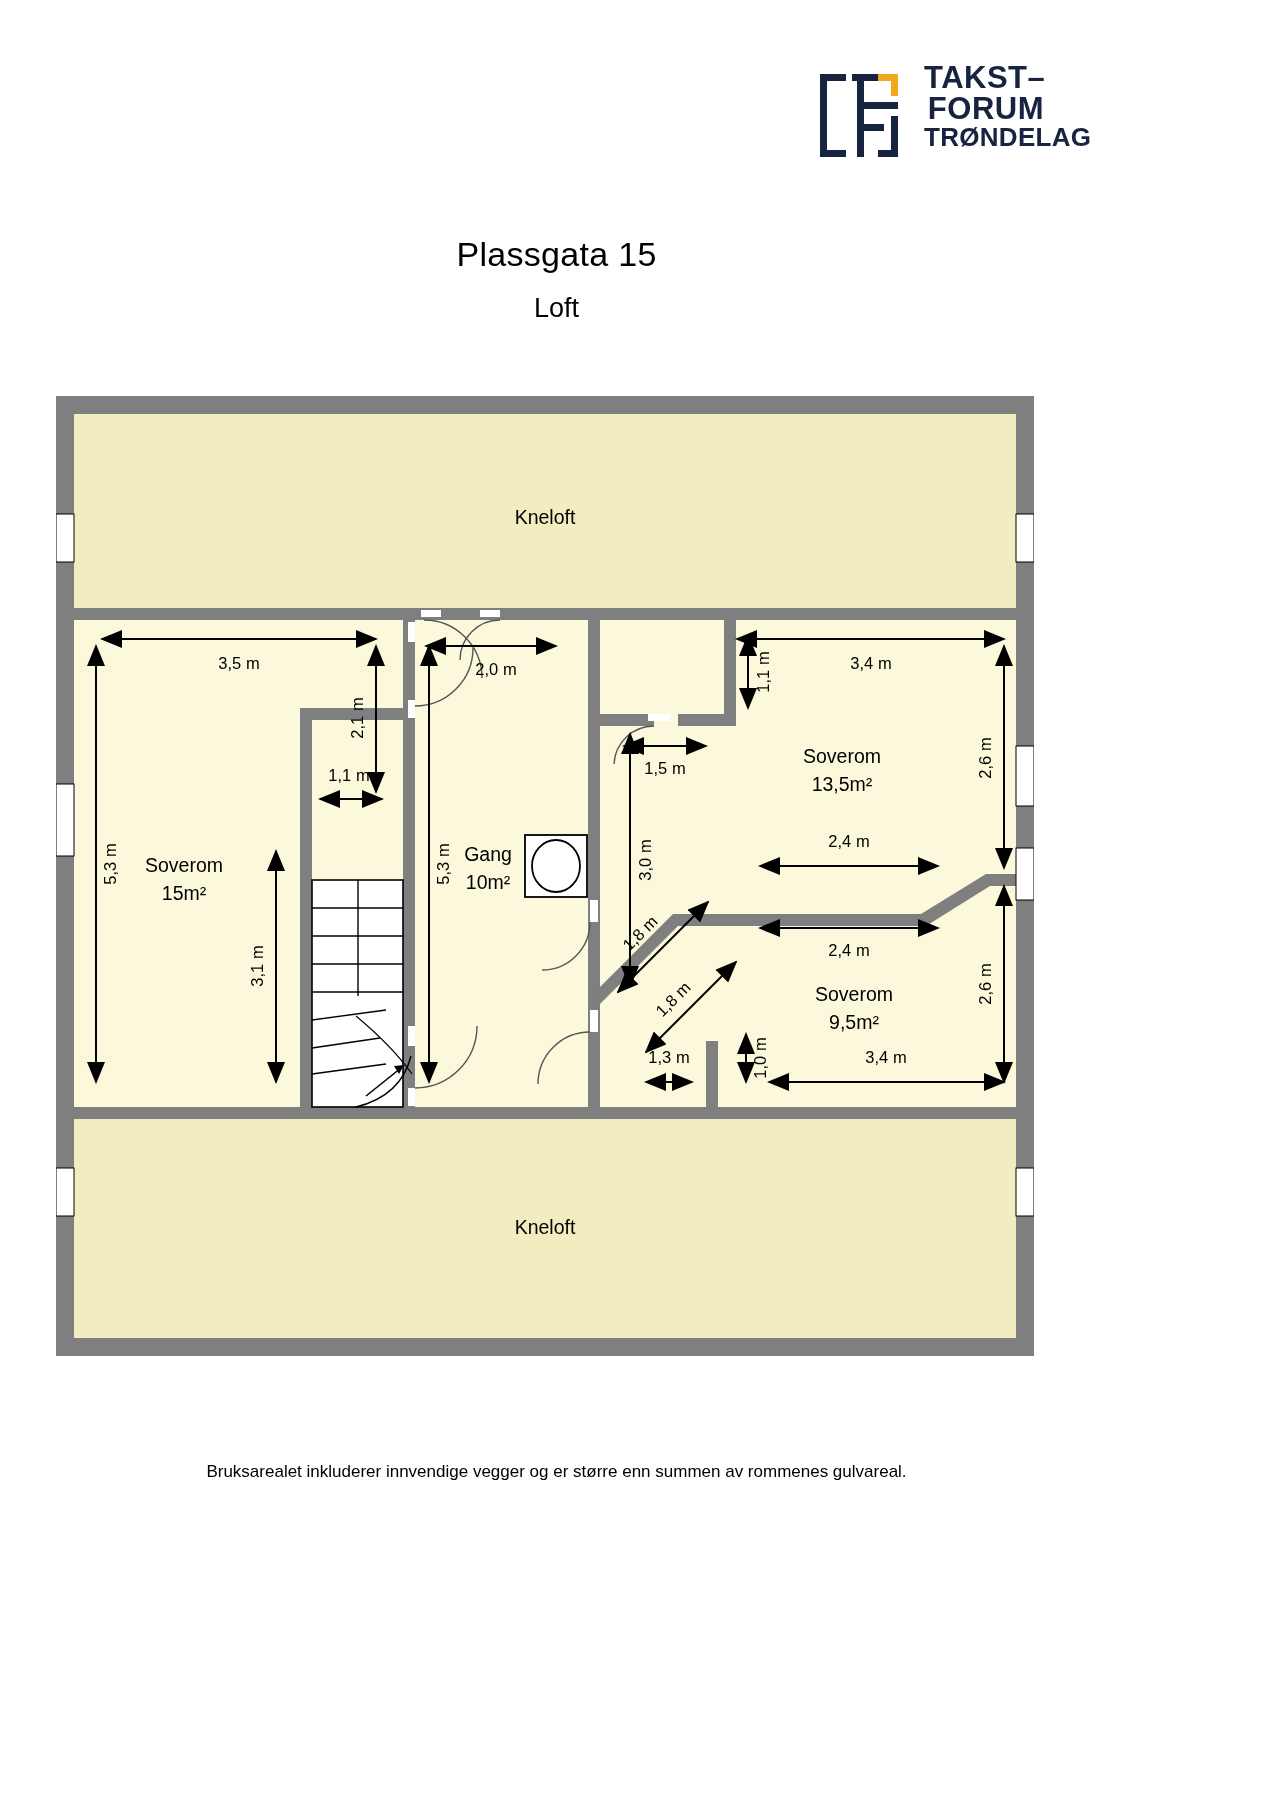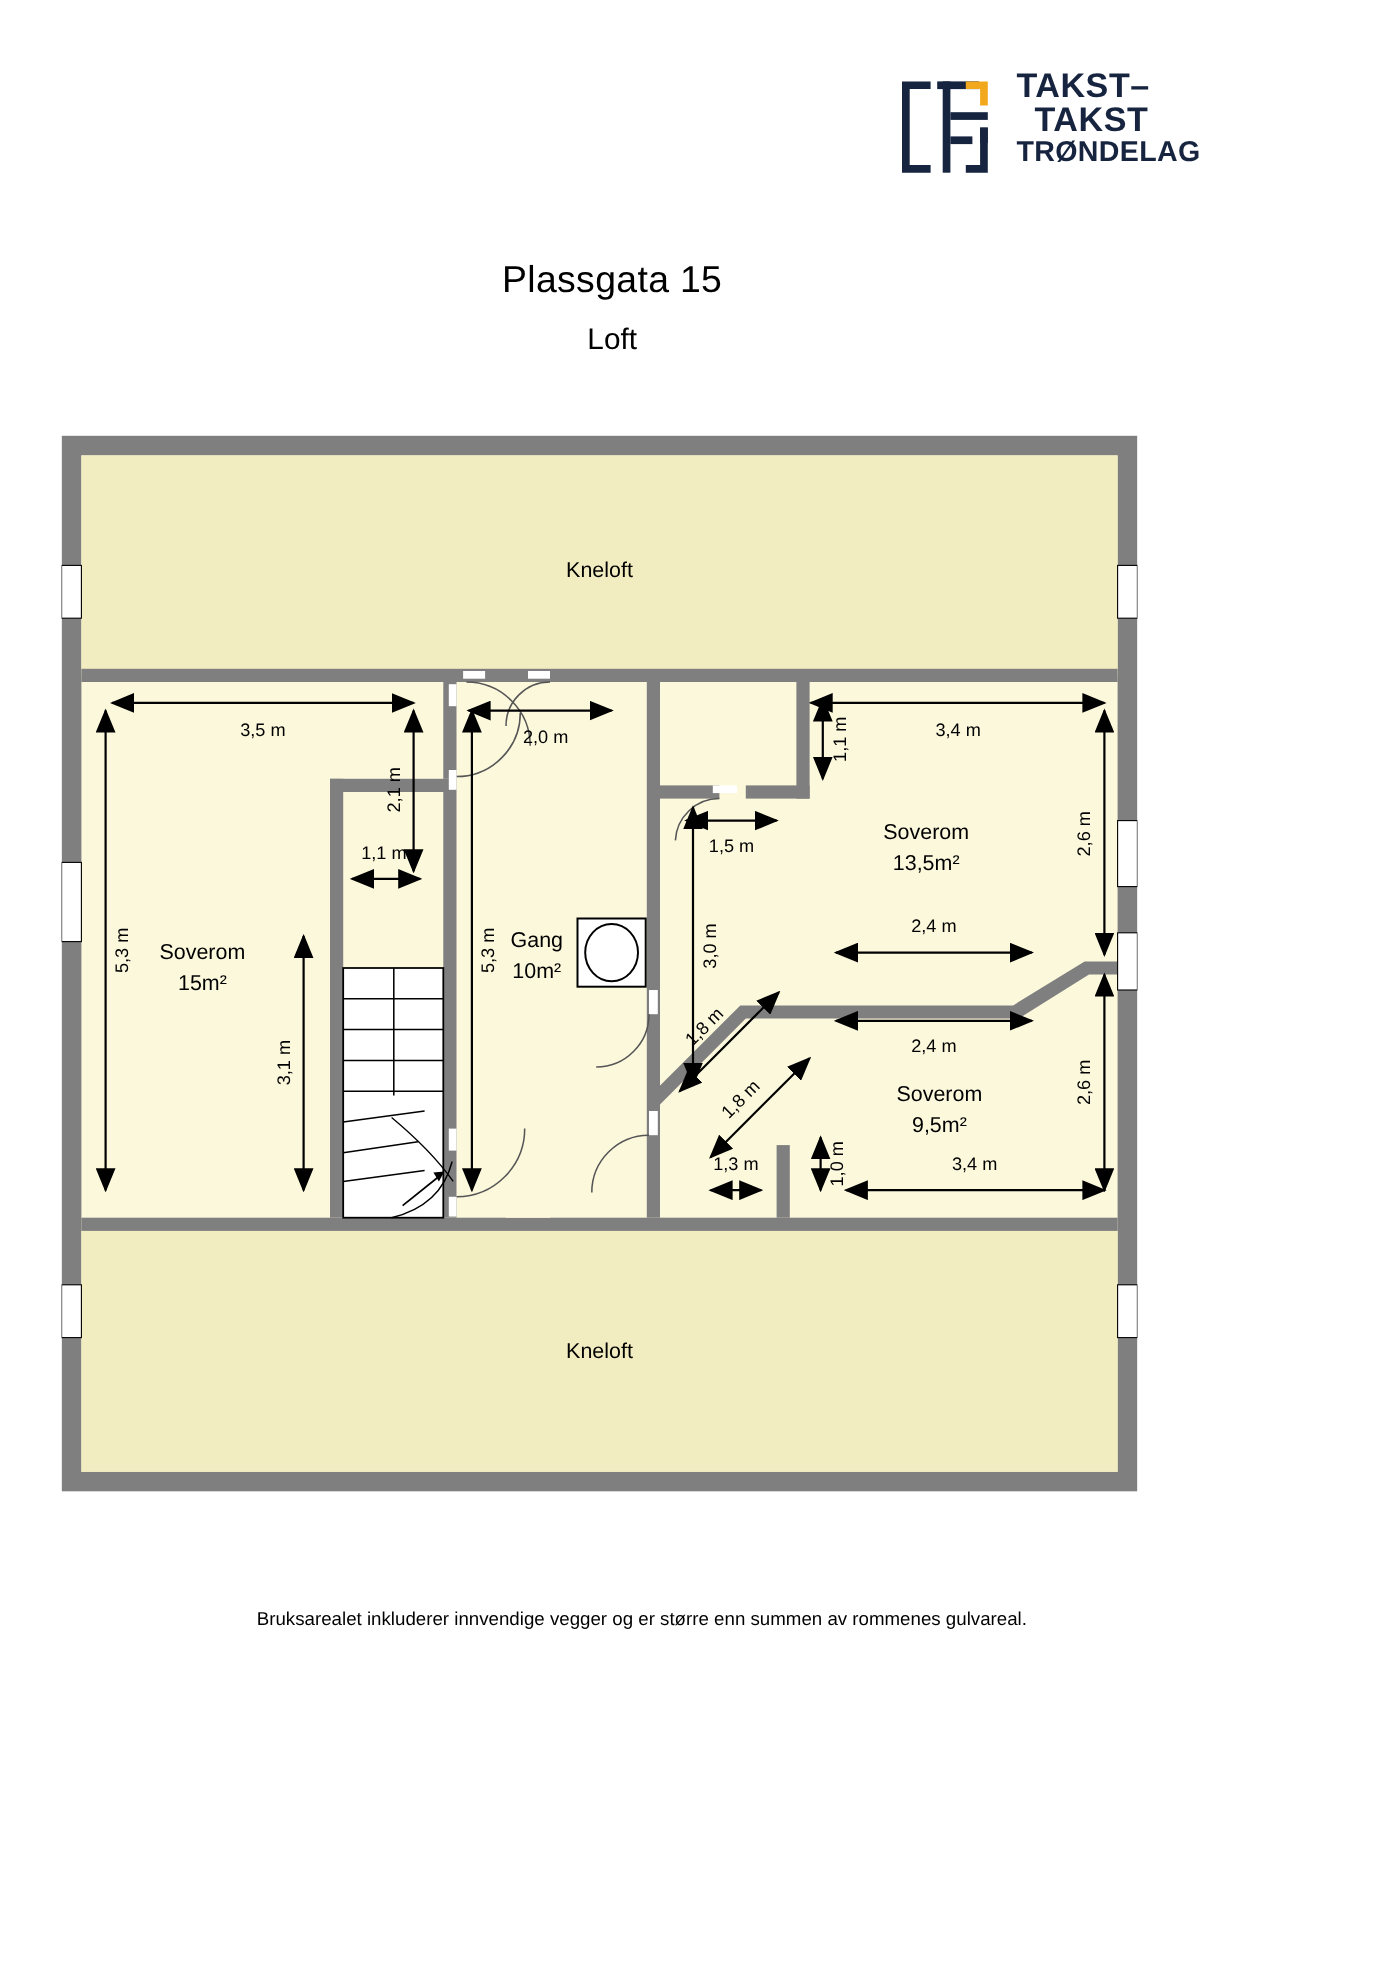--- a/index.html
+++ b/index.html
@@ -26,21 +26,21 @@
   
   #plan{position:absolute;left:56px;top:396px;width:978px;height:960px;}
   #plan svg{display:block;}
 
   .rmlabel{font-family:"Liberation Sans",sans-serif;font-size:19.5px;fill:#000;
       text-anchor:middle;dominant-baseline:middle;}
   .dim{font-family:"Liberation Sans",sans-serif;font-size:16.5px;fill:#000;
       text-anchor:middle;dominant-baseline:middle;}
 
   
-  #footer{position:absolute;left:0;top:1455px;width:1113px;text-align:center;margin-left:27px;}
+  #footer{position:absolute;left:0;top:1455px;width:1113px;text-align:center;}
   #footer div{font-size:17px;line-height:34px;}
 </style>
 </head>
 <body>
 
 <div id="logo">
   <div class="mark">
     <svg width="92" height="92" viewBox="0 0 92 92">
 
       <path d="M4 8 H30 V15 H11 V84 H30 V91 H4 Z" fill="#17243f"></path>
@@ -54,21 +54,21 @@
       <rect x="48" y="36" width="34" height="7" fill="#17243f"></rect>
 
       <rect x="48" y="58" width="20" height="7" fill="#17243f"></rect>
 
       <path d="M75 50 H82 V91 H62 V84 H75 Z" fill="#17243f"></path>
       <rect x="75" y="50" width="7" height="14" fill="#17243f"></rect>
     </svg>
   </div>
   <div class="wordmark">
     <div class="w1">TAKST–</div>
-    <div class="w2">TAKST</div>
+    <div class="w2">FORUM</div>
     <div class="w3">TRØNDELAG</div>
   </div>
 </div>
 
 <div id="page-title">Plassgata 15</div>
 <div id="page-subtitle">Loft</div>
 
 <div id="plan">
 <svg width="978" height="960" viewBox="0 0 978 960">
 

